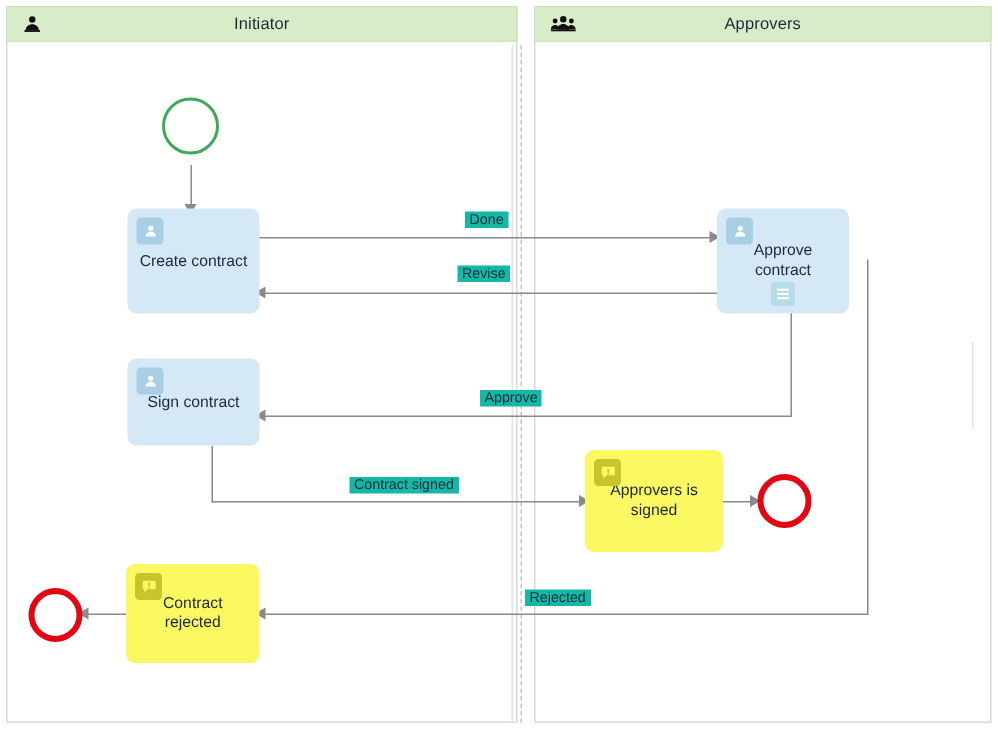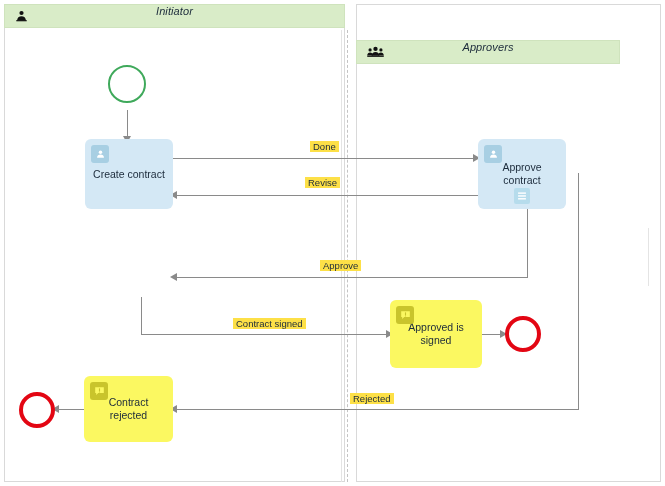--- a/index.html
+++ b/index.html
@@ -16,22 +16,22 @@
     box-sizing:border-box;
     border:1px solid #d9d9d9;
     background:#ffffff;
   }
   .pool-header{
     position:absolute;
     box-sizing:border-box;
     background:#d9ecc8;
     border:1px solid #cfe3bd;
     display:flex;
+    align-items:center;
     justify-content:center;
-    font-style:italic;
   }
   .pool-header .lane-title{
     font-size:11px;
     color:#1b2a3a;
     letter-spacing:.1px;
   }
   .lane-icon{
     position:absolute;
     left:10px;top:50%;
     transform:translateY(-50%);
@@ -117,21 +117,21 @@
   }
   .arrow.down{
     border-left:4px solid transparent;
     border-right:4px solid transparent;
     border-top:7px solid #8a8a8a;
   }
   .edge-label{
     position:absolute;
     font-size:9.5px;
     color:#1b2a3a;
-    background:#fde047;
+    background:#14b8a6;
     padding:0 3px;
     white-space:nowrap;
   }
 </style>
 </head>
 <body>
 
 <div id="canvas">
 
   <div class="pool" style="left:4px;top:4px;width:341px;height:478px;"></div>
@@ -141,21 +141,21 @@
     <span class="lane-icon">
       <svg width="13" height="13" viewBox="0 0 16 16" aria-hidden="true">
         <circle cx="8" cy="4.3" r="2.6" fill="#111"></circle>
         <path d="M2.6 13.2c0-3 2.4-5 5.4-5s5.4 2 5.4 5z" fill="#111"></path>
         <rect x="1.6" y="13.0" width="12.8" height="1.5" fill="#111"></rect>
       </svg>
     </span>
     <span class="lane-title">Initiator</span>
   </div>
 
-  <div class="pool-header" style="left:356px;top:4px;width:264px;height:24px;margin-top:36px;">
+  <div class="pool-header" style="left:356px;top:4px;width:305px;height:24px;">
     <span class="lane-icon">
       <svg width="17" height="13" viewBox="0 0 22 16" aria-hidden="true">
         <circle cx="4" cy="5.4" r="2.1" fill="#111"></circle>
         <path d="M0.3 12.6c0-2.3 1.7-3.8 3.7-3.8s3.7 1.5 3.7 3.8z" fill="#111"></path>
         <circle cx="18" cy="5.4" r="2.1" fill="#111"></circle>
         <path d="M14.3 12.6c0-2.3 1.7-3.8 3.7-3.8s3.7 1.5 3.7 3.8z" fill="#111"></path>
         <circle cx="11" cy="4.0" r="2.8" fill="#111"></circle>
         <path d="M5.9 12.9c0-3 2.3-4.9 5.1-4.9s5.1 1.9 5.1 4.9z" fill="#111"></path>
         <rect x="0.3" y="12.7" width="21.4" height="1.6" fill="#111"></rect>
       </svg>
@@ -222,30 +222,39 @@
 contract</span>
     <span class="marker">
       <svg width="10" height="10" viewBox="0 0 12 12" aria-hidden="true">
         <rect x="1.3" y="1.7" width="9.4" height="1.7" fill="#ffffff"></rect>
         <rect x="1.3" y="5.1" width="9.4" height="1.7" fill="#ffffff"></rect>
         <rect x="1.3" y="8.5" width="9.4" height="1.7" fill="#ffffff"></rect>
       </svg>
     </span>
   </div>
 
+  <div class="task blue" style="left:85px;top:239px;width:88px;height:58px;">
+    <span class="badge blue">
+      <svg width="11" height="11" viewBox="0 0 16 16" aria-hidden="true">
+        <circle cx="8" cy="4.6" r="2.5" fill="#ffffff"></circle>
+        <path d="M3 12.6c0-2.8 2.2-4.6 5-4.6s5 1.8 5 4.6z" fill="#ffffff"></path>
+      </svg>
+    </span>
+    <span class="label">Sign contract</span>
+  </div>
 
   <div class="task yellow" style="left:390px;top:300px;width:92px;height:68px;">
     <span class="badge olive">
       <svg width="11" height="11" viewBox="0 0 12 12" aria-hidden="true">
         <path d="M1.3 1.3h9.4v6.2H4.6L2.4 9.9V7.5H1.3z" fill="#fbf861"></path>
         <rect x="5.4" y="2.6" width="1.2" height="2.9" fill="#c9c42c"></rect>
         <rect x="5.4" y="5.9" width="1.2" height="1.1" fill="#c9c42c"></rect>
       </svg>
     </span>
-    <span class="label">Approved is
+    <span class="label">Approvers is
 signed</span>
   </div>
 
   <div class="task yellow" style="left:84px;top:376px;width:89px;height:66px;">
     <span class="badge olive">
       <svg width="11" height="11" viewBox="0 0 12 12" aria-hidden="true">
         <path d="M1.3 1.3h9.4v6.2H4.6L2.4 9.9V7.5H1.3z" fill="#fbf861"></path>
         <rect x="5.4" y="2.6" width="1.2" height="2.9" fill="#c9c42c"></rect>
         <rect x="5.4" y="5.9" width="1.2" height="1.1" fill="#c9c42c"></rect>
       </svg>

